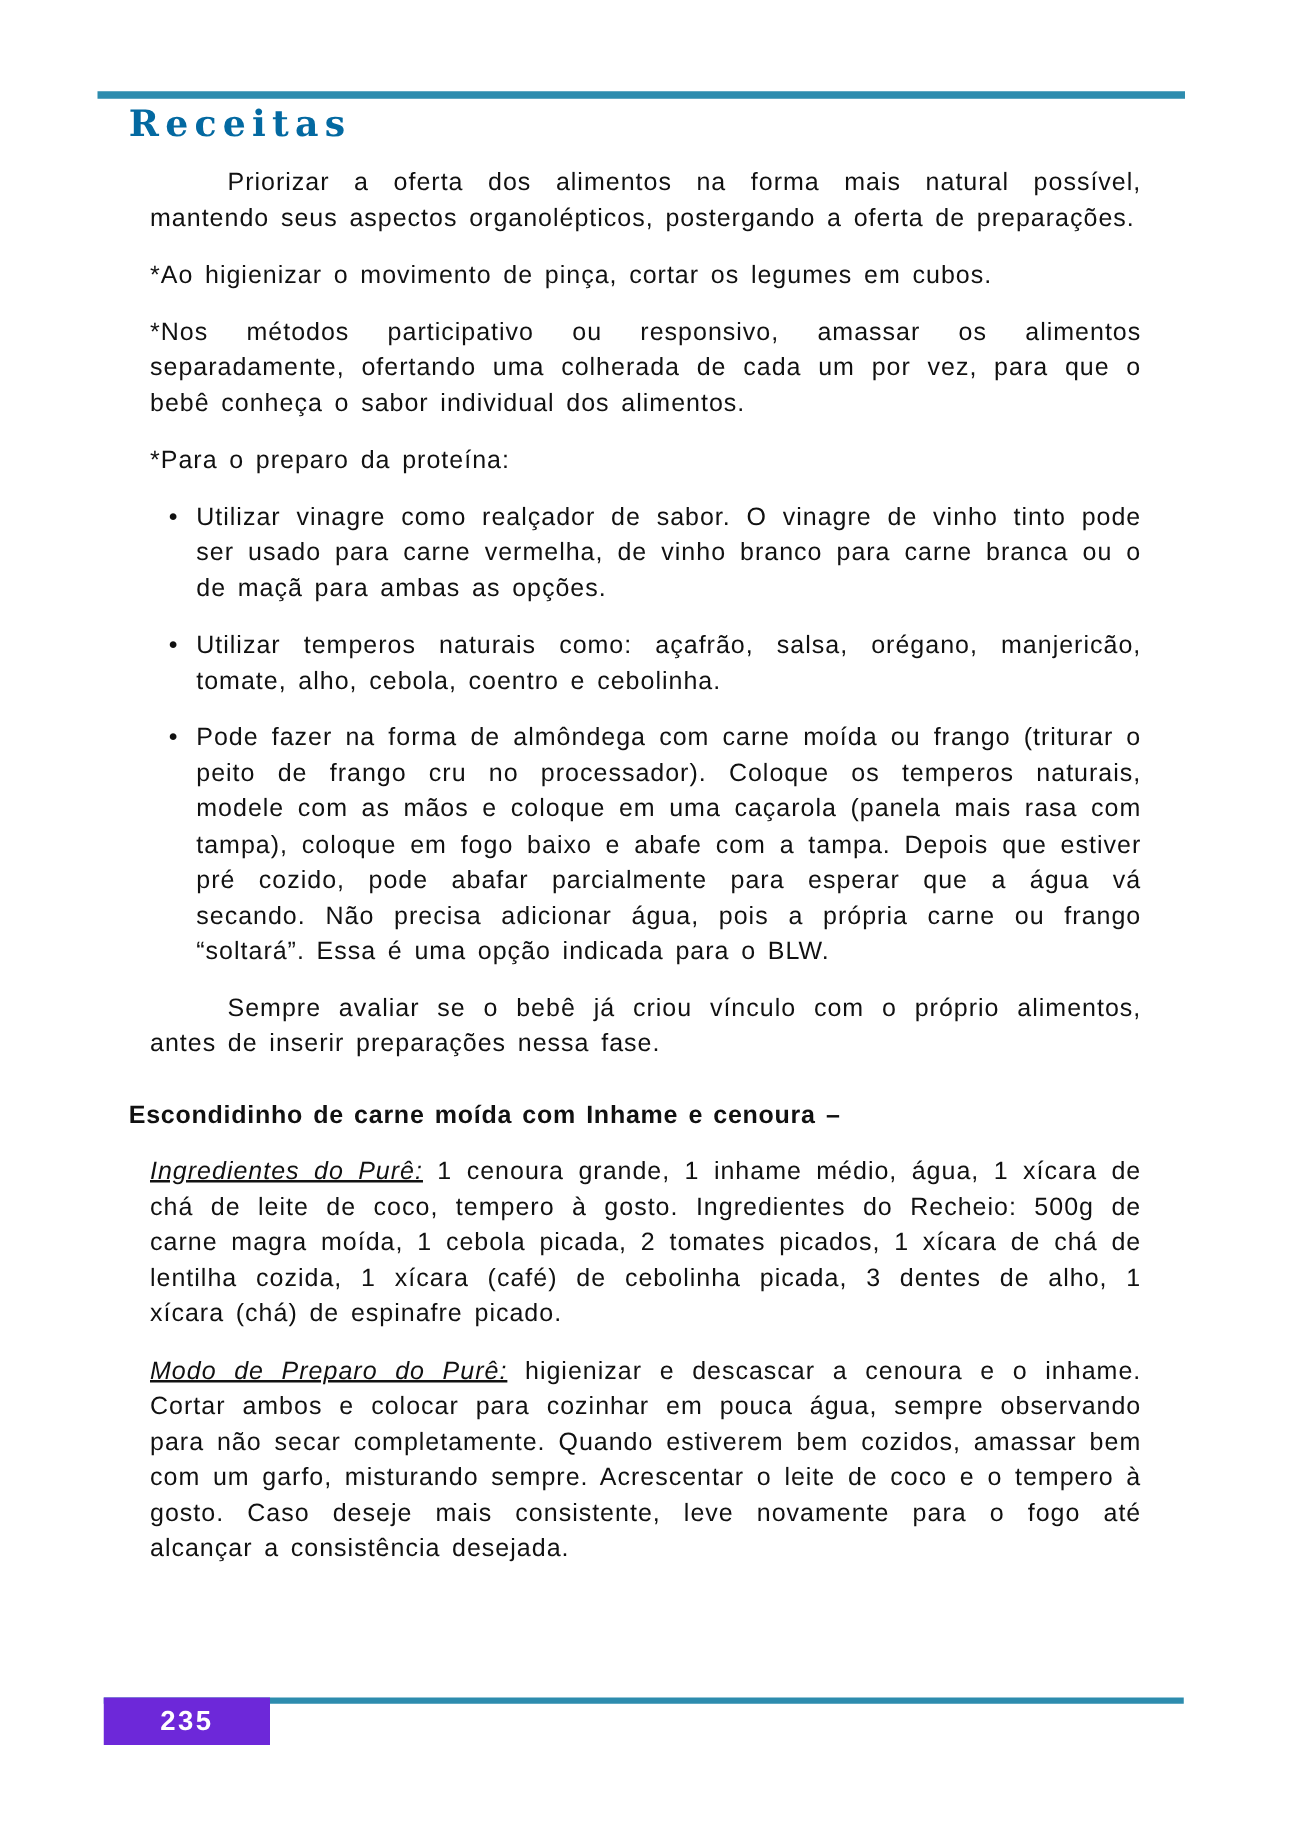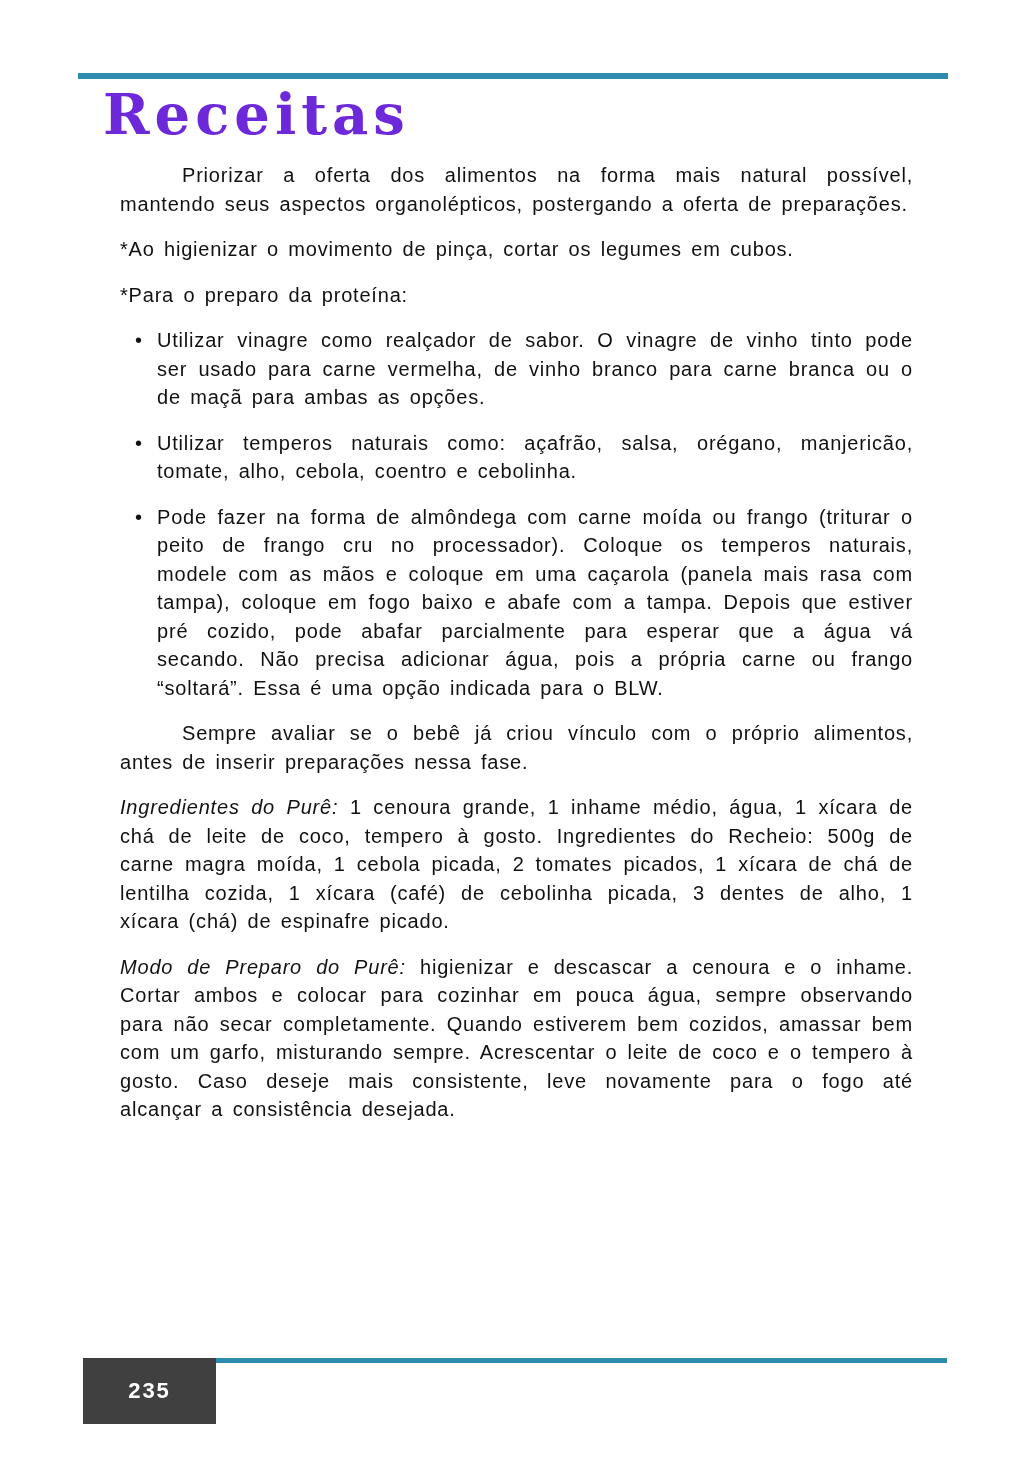--- a/index.html
+++ b/index.html
@@ -16,23 +16,23 @@
     position:absolute; left:78px; top:73px;
     width:870px; height:6px;
     background:#2d8cae;
   }
   .content {
     position:absolute; left:103px; top:84px; width:827px;
   }
   h1.doc-title {
     font-family:"DejaVu Serif", serif;
     font-weight:700;
-    font-size:56px;
+    font-size:29px;
     line-height:1.08;
-    color:#6d28d9;
+    color:#0369a1;
     letter-spacing:5px;
     margin:0;
   }
   h2.section-heading {
     font-style:italic;
     font-weight:400;
     color:#318fb2;
     margin:0;
     line-height:1.05;
     letter-spacing:1px;
@@ -56,30 +56,30 @@
   }
   p.recipe-title {
     margin:28px 0 0 0;
     font-size:20px;
     line-height:28.5px;
     font-weight:700;
     letter-spacing:0.6px;
     word-spacing:2px;
     text-align:left;
   }
-  .italic-label { font-style:italic; }
+  .italic-label { font-style:italic;text-decoration:underline; }
   .bottom-rule {
     position:absolute; left:83px; top:1358px;
     width:864px; height:5px;
     background:#2d8cae;
   }
   .page-number-box {
     position:absolute; left:83px; top:1358px;
-    width:133px; height:66px;
-    background:#404040;
+    width:133px; height:38px;
+    background:#6d28d9;
     display:flex; align-items:center; justify-content:center;
   }
   .page-number-box span {
     color:#ffffff;
     font-weight:700;
     font-size:22px;
     letter-spacing:2px;
   }
 </style>
 </head>
@@ -90,40 +90,42 @@
   <div class="top-rule"></div>
 
   <main class="content">
 
     <h1 class="doc-title">Receitas</h1>
 
 
     <p class="body-p indent-p">Priorizar a oferta dos alimentos na forma mais natural possível, mantendo seus aspectos organolépticos, postergando a oferta de preparações.</p>
 
     <p class="body-p">*Ao higienizar o movimento de pinça, cortar os legumes em cubos.</p>
+    <p class="body-p">*Nos métodos participativo ou responsivo, amassar os alimentos separadamente, ofertando uma colherada de cada um por vez, para que o bebê conheça o sabor individual dos alimentos.</p>
     <p class="body-p">*Para o preparo da proteína:</p>
 
     <ul class="tips">
       <li class="tip">
         <span class="bullet-dot">•</span>
         <span>Utilizar vinagre como realçador de sabor. O vinagre de vinho tinto pode ser usado para carne vermelha, de vinho branco para carne branca ou o de maçã para ambas as opções.</span>
       </li>
       <li class="tip">
         <span class="bullet-dot">•</span>
         <span>Utilizar temperos naturais como: açafrão, salsa, orégano, manjericão, tomate, alho, cebola, coentro e cebolinha.</span>
       </li>
       <li class="tip">
         <span class="bullet-dot">•</span>
         <span>Pode fazer na forma de almôndega com carne moída ou frango (triturar o peito de frango cru no processador). Coloque os temperos naturais, modele com as mãos e coloque em uma caçarola (panela mais rasa com tampa), coloque em fogo baixo e abafe com a tampa. Depois que estiver pré cozido, pode abafar parcialmente para esperar que a água vá secando. Não precisa adicionar água, pois a própria carne ou frango “soltará”. Essa é uma opção indicada para o BLW.</span>
       </li>
     </ul>
 
 
     <p class="body-p indent-p">Sempre avaliar se o bebê já criou vínculo com o próprio alimentos, antes de inserir preparações nessa fase.</p>
 
+    <p class="recipe-title">Escondidinho de carne moída com Inhame e cenoura –</p>
 
     <p class="body-p"><span class="italic-label">Ingredientes do Purê:</span><span> 1 cenoura grande, 1 inhame médio, água, 1 xícara de chá de leite de coco, tempero à gosto. Ingredientes do Recheio: 500g de carne magra moída, 1 cebola picada, 2 tomates picados, 1 xícara de chá de lentilha cozida, 1 xícara (café) de cebolinha picada, 3 dentes de alho, 1 xícara (chá) de espinafre picado.</span></p>
 
     <p class="body-p"><span class="italic-label">Modo de Preparo do Purê:</span><span> higienizar e descascar a cenoura e o inhame. Cortar ambos e colocar para cozinhar em pouca água, sempre observando para não secar completamente. Quando estiverem bem cozidos, amassar bem com um garfo, misturando sempre. Acrescentar o leite de coco e o tempero à gosto. Caso deseje mais consistente, leve novamente para o fogo até alcançar a consistência desejada.</span></p>
 
 
   </main>
 
   <div class="bottom-rule"></div>
 

